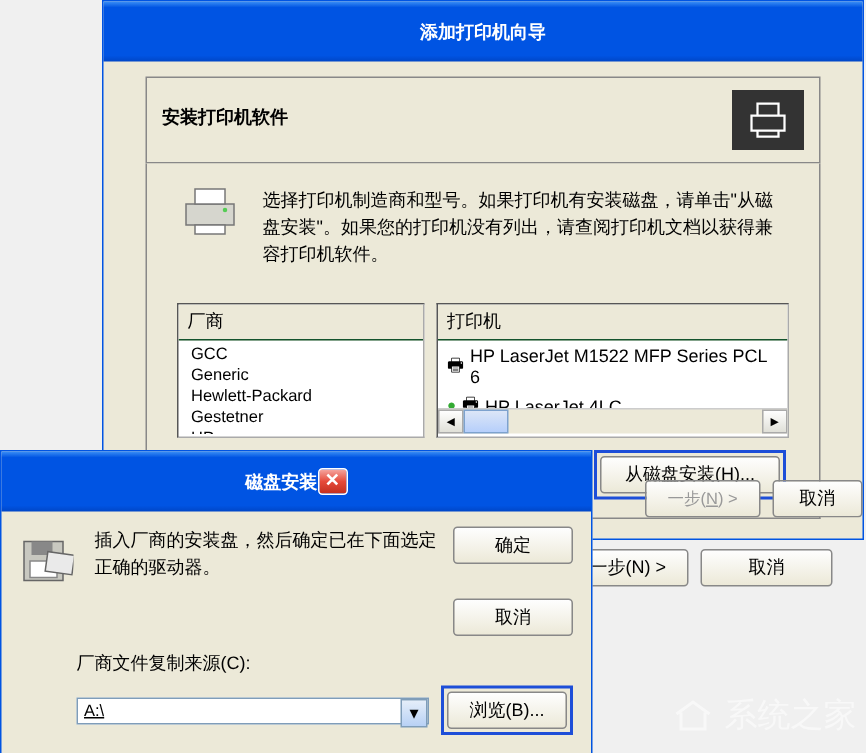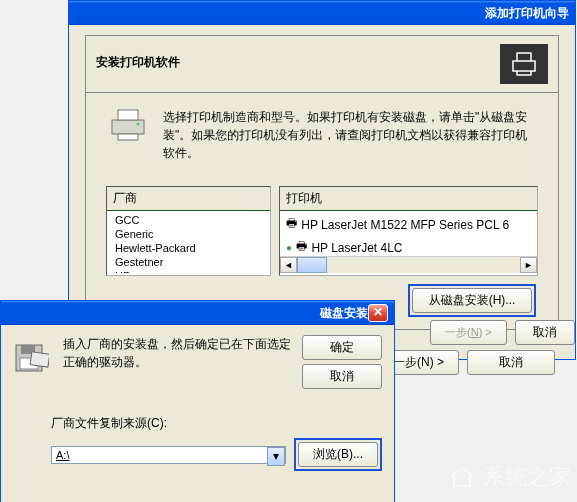--- a/index.html
+++ b/index.html
@@ -17,38 +17,38 @@
   background: #ece9d8;
   border: 1px solid #0054e3;
 }
 .titlebar {
   background: linear-gradient(to bottom, #3b8ff5 0%, #0054e3 10%, #0054e3 90%, #0046c7 100%);
   color: #fff;
   padding: 4px 6px;
   font-weight: bold;
   display: flex;
   align-items: center;
-  justify-content: flex-end;
-  height: 24px;
+  justify-content: center;
+  height: 40px;
 }
 .close-btn {
   width: 20px;
   height: 18px;
   background: linear-gradient(to bottom, #f5a6a0, #e64a3a, #c32f20);
   border: 1px solid #fff;
   border-radius: 3px;
   color: #fff;
   font-weight: bold;
   text-align: center;
   line-height: 14px;
   font-family: sans-serif;
   cursor: pointer;
 }
 .wizard-body {
-  padding: 10px 16px;
+  padding: 10px 28px;
 }
 .header-panel {
   border: 1px solid #888;
   padding: 8px 10px;
   display: flex;
   justify-content: space-between;
   align-items: center;
   background: #ece9d8;
 }
 .header-text h3 { font-size: 12px; font-weight: bold; margin-bottom: 4px; }
@@ -110,21 +110,21 @@
 .bottom-buttons {
   display: flex;
   justify-content: flex-end;
   gap: 8px;
   padding: 10px 20px;
 }
 
 .subdlg-body { padding: 10px 12px; display: flex; gap: 10px; }
 .subdlg-icon { flex: 0 0 40px; padding-top: 6px; }
 .subdlg-main { flex: 1; }
-.subdlg-btns { flex: 0 0 80px; display: flex; flex-direction: column; gap: 4px; align-items: stretch; }
+.subdlg-btns { flex: 0 0 80px; display: flex; flex-direction: column; gap: 23px; align-items: stretch; }
 .field-row { display: flex; align-items: center; gap: 8px; margin-top: 6px; }
 .combo {
   flex: 1;
   border: 1px solid #7f9db9;
   background: #fff;
   padding: 2px 4px;
   font-family: "Microsoft Sans Serif", sans-serif;
   font-size: 11px;
   text-decoration: underline;
   color: #000;

